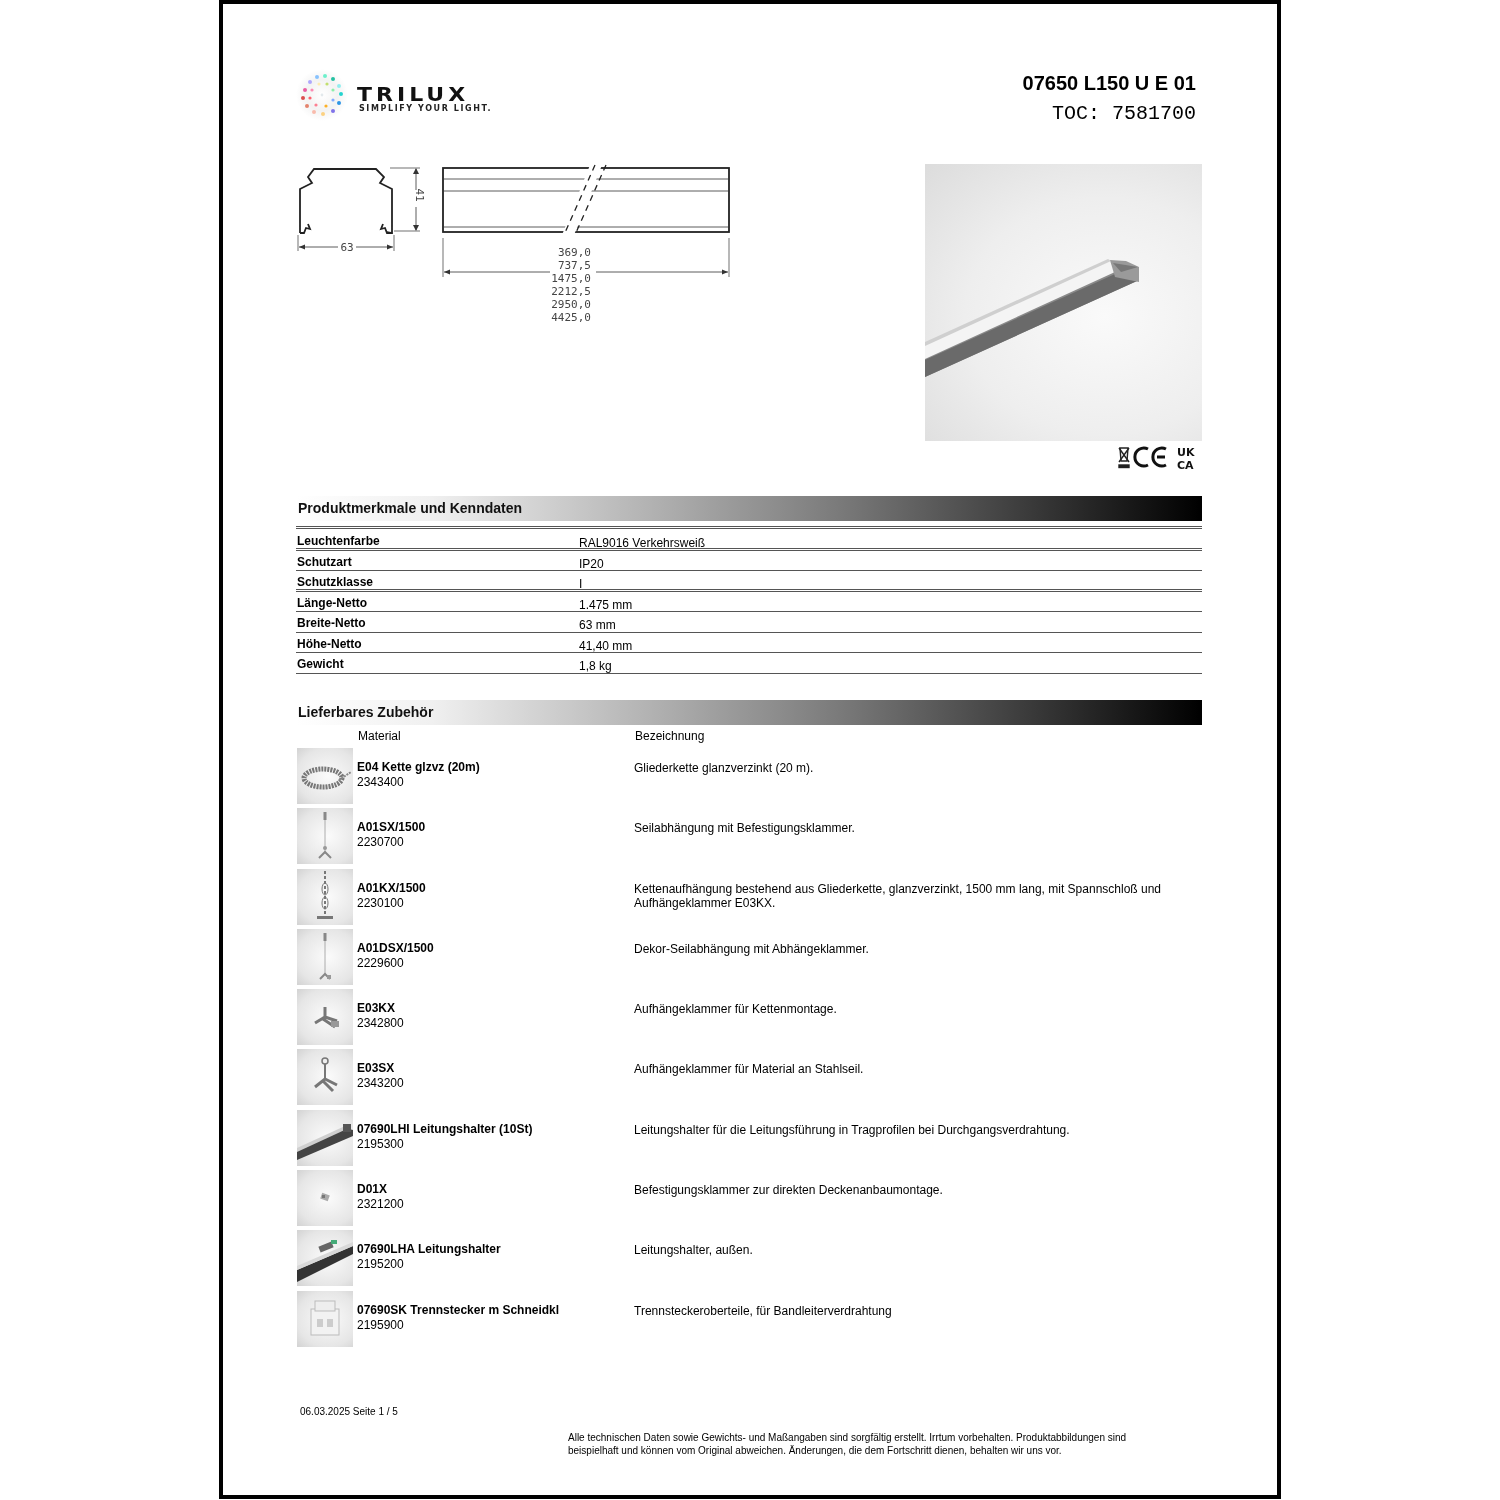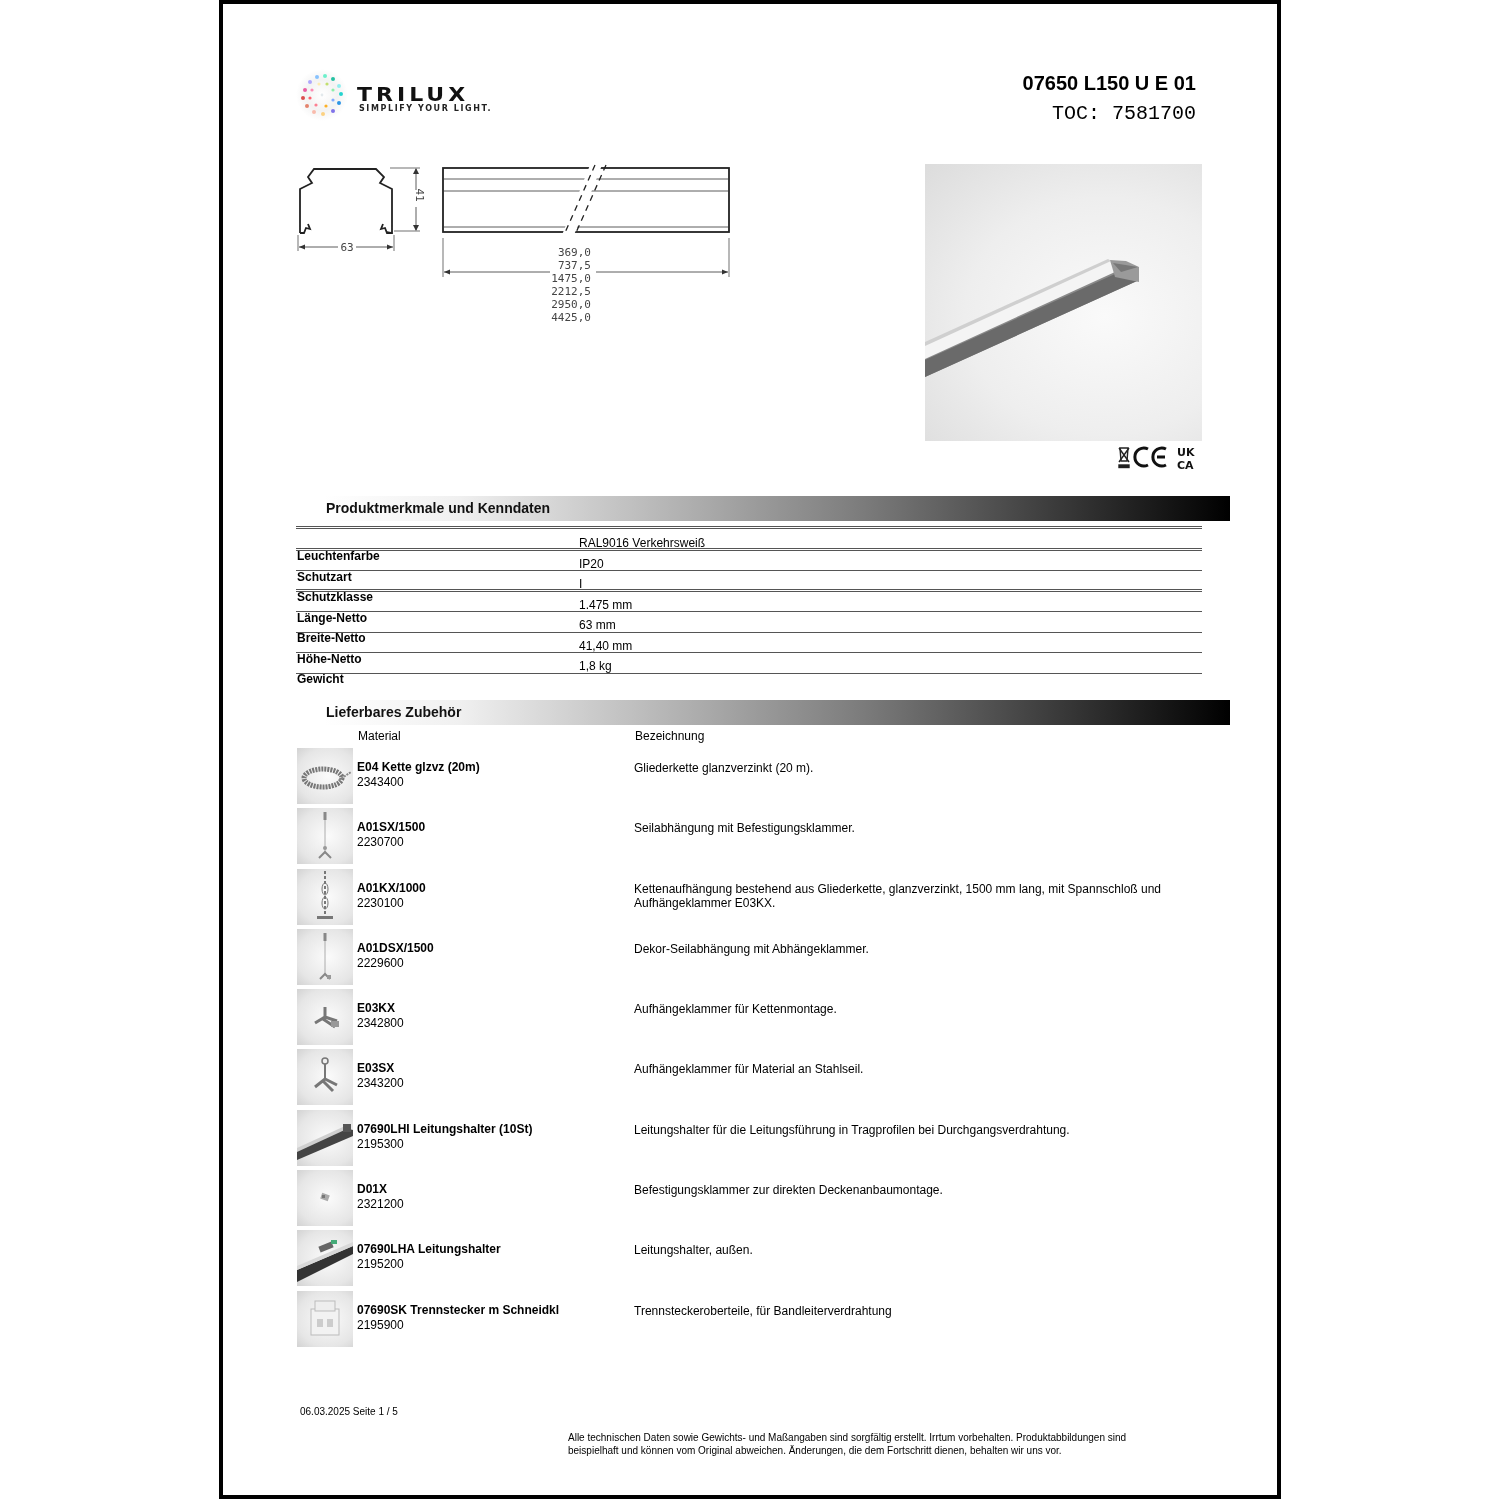--- a/index.html
+++ b/index.html
@@ -21,28 +21,28 @@
   .toc { position: absolute; right: 304px; top: 102px; font-size: 20px; text-align: center; white-space: nowrap; font-family: Liberation Mono, monospace; }
 
   
   .drawing { position: absolute; left: 290px; top: 155px; width: 450px; height: 175px; }
   .photo { position: absolute; left: 925px; top: 164px; width: 277px; height: 277px; overflow: hidden;
     background: radial-gradient(ellipse at 65% 55%, #fafafa 0%, #eeeeee 55%, #dcdcdc 100%); }
   .cert { position: absolute; left: 1117px; top: 444px; width: 86px; height: 28px; }
 
   
   .section-bar { position: absolute; left: 296px; width: 906px; height: 25px;
-    background: linear-gradient(to right, #ffffff 0%, #f0f0f0 15%, #bdbdbd 35%, #7a7a7a 60%, #2e2e2e 85%, #000000 100%); margin-left: 28px; }
+    background: linear-gradient(to right, #ffffff 0%, #f0f0f0 15%, #bdbdbd 35%, #7a7a7a 60%, #2e2e2e 85%, #000000 100%); }
   .section-bar span { position: absolute; left: 2px; top: 4px; font-size: 14px; font-weight: bold; color: #111; }
 
   
   .spec-table { position: absolute; left: 296px; top: 526px; width: 906px; }
   .spec-row { position: relative; height: 20.5px; border-bottom: 1px solid #555; font-size: 12px; }
   .spec-row.double { border-bottom: 3px double #555; }
-  .spec-row .label { position: absolute; left: 1px; top: 4px; font-weight: bold; margin-top: 15px; }
+  .spec-row .label { position: absolute; left: 1px; top: 4px; font-weight: bold; }
   .spec-row .value { position: absolute; left: 283px; top: 6px; }
   .spec-top { height: 4px; border-top: 3px double #555; }
 
   
   .acc-head { position: absolute; top: 729px; font-size: 12px; font-weight: normal; }
   .acc-list { position: absolute; left: 297px; top: 748px; width: 906px; }
   .acc-item { position: relative; height: 60.3px; }
   .acc-thumb { position: absolute; left: 0; top: 0; width: 56px; height: 56px;
     background: radial-gradient(ellipse at 55% 50%, #fbfbfb 0%, #e6e6e6 70%, #d2d2d2 100%); overflow: hidden; }
   .acc-name { position: absolute; left: 60px; top: 12px; font-size: 12px; font-weight: bold; white-space: nowrap; }
@@ -249,21 +249,21 @@
 
   <div class="acc-item">
     <div class="acc-thumb">
       <svg width="56" height="56">
           <line x1="28" y1="2" x2="28" y2="46" stroke="#777" stroke-width="2" stroke-dasharray="3,2"></line>
           <ellipse cx="28" cy="20" rx="3" ry="6" fill="none" stroke="#777"></ellipse>
           <ellipse cx="28" cy="34" rx="3" ry="6" fill="none" stroke="#777"></ellipse>
           <rect x="20" y="47" width="16" height="3" fill="#777"></rect>
         </svg>
     </div>
-    <div class="acc-name">A01KX/1000</div>
+    <div class="acc-name">A01KX/1500</div>
     <div class="acc-num">2230100</div>
     <div class="acc-desc">Kettenaufhängung bestehend aus Gliederkette, glanzverzinkt, 1500 mm lang, mit Spannschloß und Aufhängeklammer E03KX.</div>
   </div>
 
   <div class="acc-item">
     <div class="acc-thumb">
       <svg width="56" height="56">
           <line x1="28" y1="4" x2="28" y2="46" stroke="#999" stroke-width="0.8"></line>
           <rect x="26.5" y="4" width="3" height="8" fill="#888"></rect>
           <path d="M23,50 L28,45 L33,50" stroke="#888" fill="none" stroke-width="2"></path>

